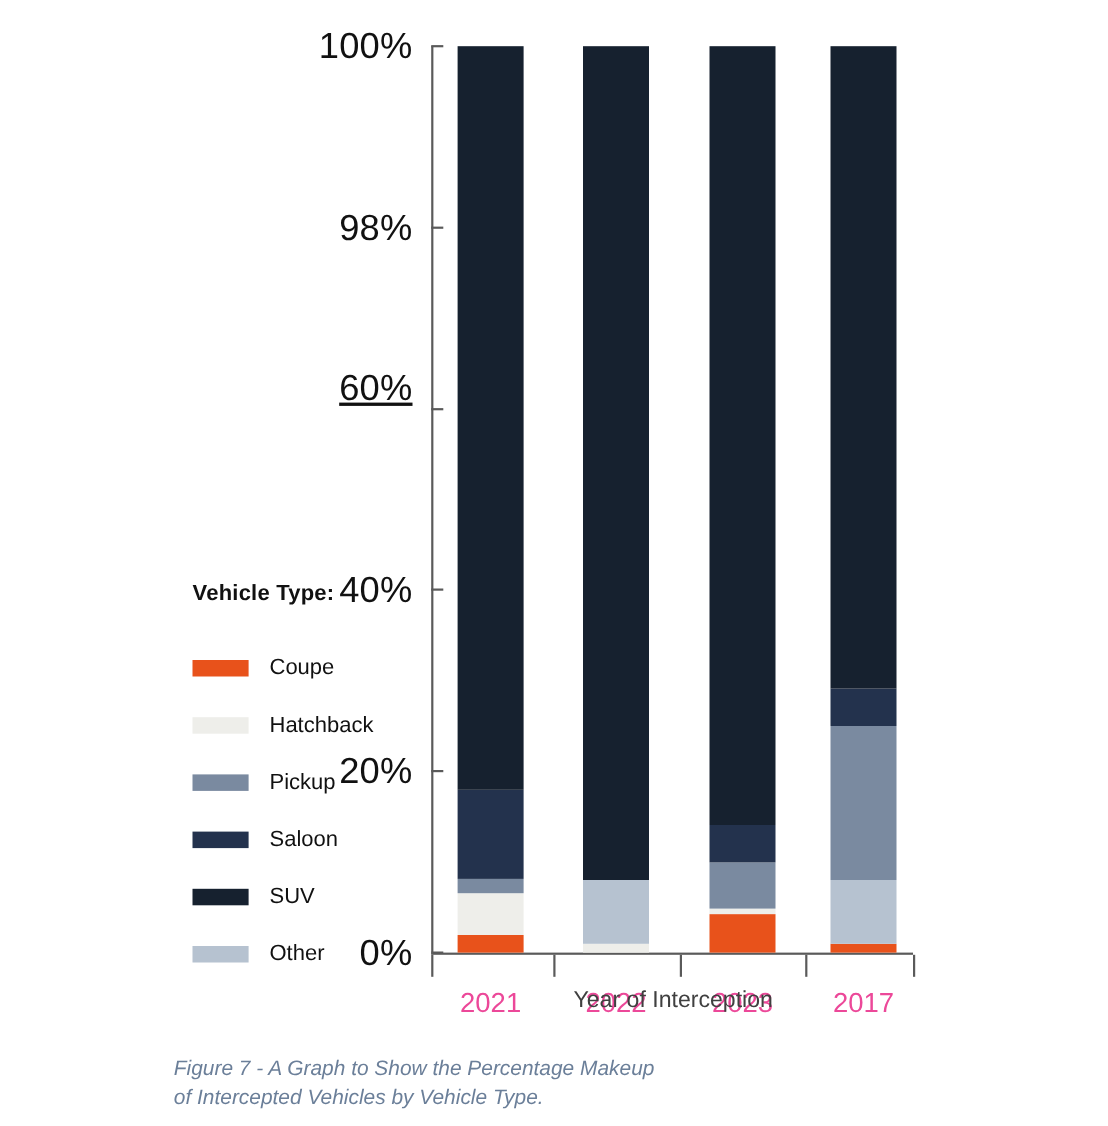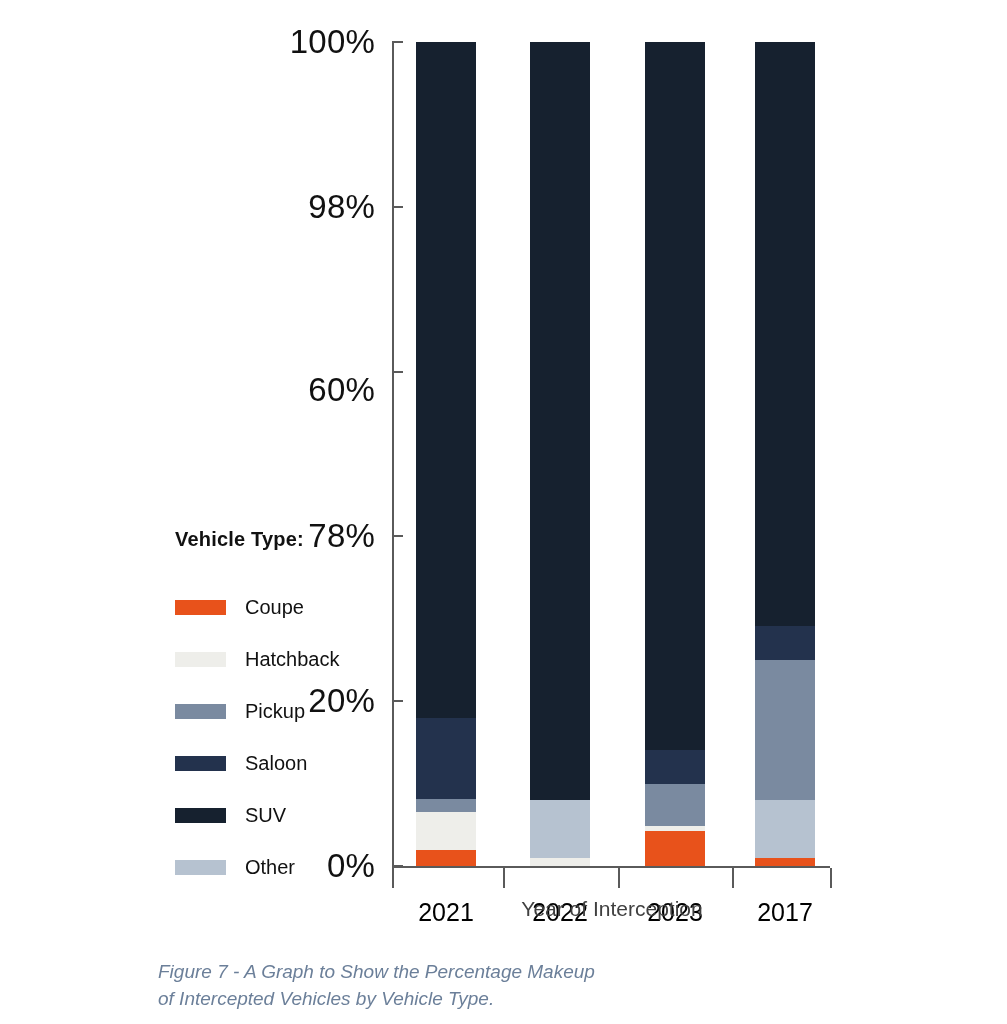--- a/index.html
+++ b/index.html
@@ -73,21 +73,21 @@
     height: 20px;
     background: #5a5a5a;
   }
 
   .xlabel {
     position: absolute;
     top: 856px;
     width: 120px;
     text-align: center;
     font-size: 25px;
-    color: #000000;
+    color: #ec4899;
     transform: translateX(-50%);
   }
 
   .bar {
     position: absolute;
     width: 60px;
     bottom: 0;
     height: 824px;
   }
   .seg {
@@ -188,23 +188,23 @@
 
   <div id="plot">
     <div class="axis-line-y"></div>
     <div class="axis-line-x"></div>
     <div id="yticks">
         <div class="ytick" style="top: 823px;"></div>
         <div class="ylabel" style="top: 824px; left: -137px;">0%</div>
         <div class="ytick" style="top: 658.2px;"></div>
         <div class="ylabel" style="top: 659.2px; left: -137px;">20%</div>
         <div class="ytick" style="top: 493.4px;"></div>
-        <div class="ylabel" style="top: 494.4px; left: -137px;">78%</div>
+        <div class="ylabel" style="top: 494.4px; left: -137px;">40%</div>
         <div class="ytick" style="top: 328.6px;"></div>
-        <div class="ylabel" style="top: 348px; left: -137px;">60%</div>
+        <div class="ylabel" style="top: 311px; left: -137px; text-decoration: underline;">60%</div>
         <div class="ytick" style="top: 163.8px;"></div>
         <div class="ylabel" style="top: 164.8px; left: -137px;">98%</div>
         <div class="ytick" style="top: -1px;"></div>
         <div class="ylabel" style="top: 0px; left: -137px;">100%</div>
       </div>
     <div id="xticks">
         <div class="xtick" style="left: 0px;"></div>
         <div class="xtick" style="left: 111px;"></div>
         <div class="xtick" style="left: 226px;"></div>
         <div class="xtick" style="left: 340px;"></div>

